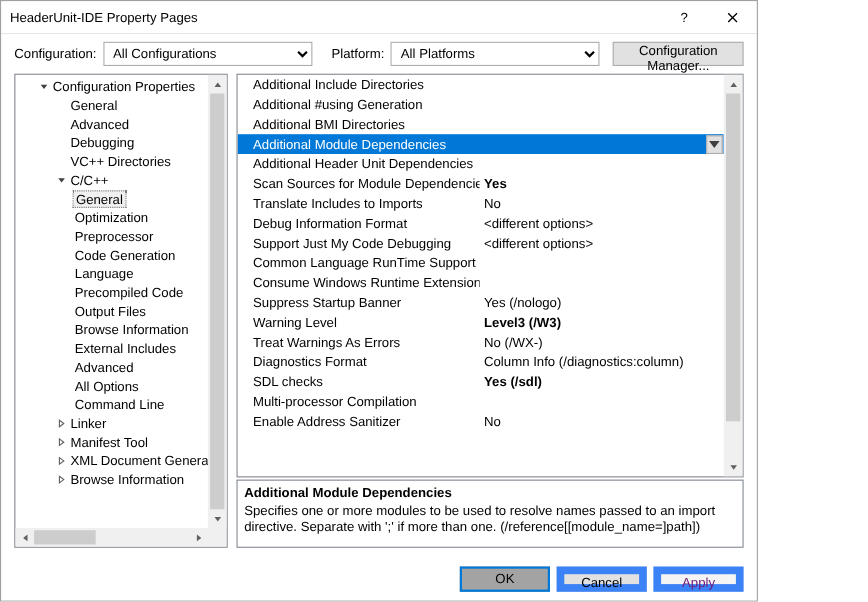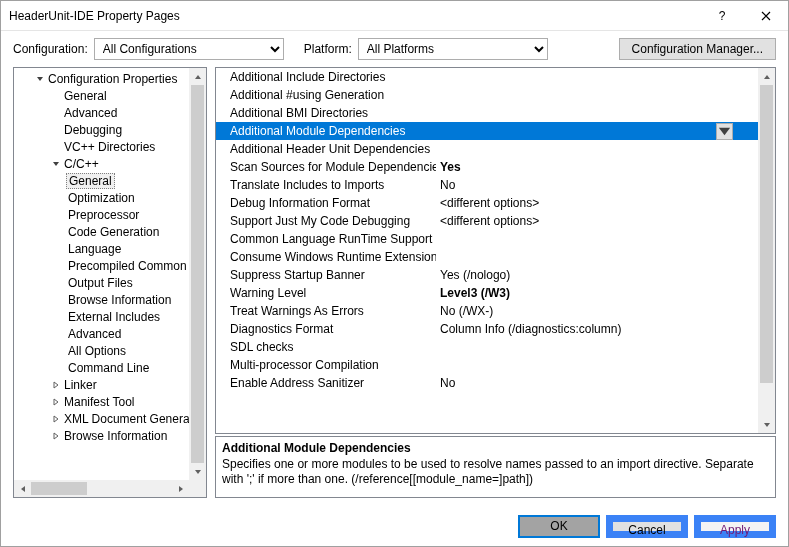--- a/index.html
+++ b/index.html
@@ -1,17 +1,17 @@
 <!DOCTYPE html>
 <html><head>
 <meta charset="utf-8">
 <style>
 * { box-sizing: border-box; font-family: "Segoe UI", Tahoma, sans-serif; font-size: 12px; }
 html, body { margin: 0; padding: 0; width: 789px; height: 547px; background: #fff; }
-.dialog { width: 789px; height: 547px; border: 1px solid #a0a0a0; display: flex; flex-direction: column; background: #fff; }
+.dialog { width: 689px; height: 547px; border: 1px solid #a0a0a0; display: flex; flex-direction: column; background: #fff; }
 
 .titlebar { height: 30px; display: flex; align-items: center; padding: 0 0 0 8px; border-bottom: 1px solid #e5e5e5; }
 .titlebar .title { flex: 1; }
 .titlebar .tb-btn { width: 44px; height: 30px; display: flex; align-items: center; justify-content: center; color: #000; }
 .titlebar .tb-btn svg { width: 10px; height: 10px; }
 
 .config-row { height: 36px; display: flex; align-items: center; padding: 0 12px; gap: 6px; }
 .config-row label { white-space: nowrap; }
 .config-row select { height: 22px; border: 1px solid #adadad; background: #fff; padding: 0 4px; font-size: 12px; }
 .config-row .spacer { width: 8px; }
@@ -151,21 +151,21 @@
             <div class="tree-row ind3">
               <span class="arrow"></span>
               <span class="label">Code Generation</span>
             </div>
             <div class="tree-row ind3">
               <span class="arrow"></span>
               <span class="label">Language</span>
             </div>
             <div class="tree-row ind3">
               <span class="arrow"></span>
-              <span class="label">Precompiled Common</span>
+              <span class="label">Precompiled Code</span>
             </div>
             <div class="tree-row ind3">
               <span class="arrow"></span>
               <span class="label">Output Files</span>
             </div>
             <div class="tree-row ind3">
               <span class="arrow"></span>
               <span class="label">Browse Information</span>
             </div>
             <div class="tree-row ind3">
@@ -313,20 +313,21 @@
             <div class="grid-row">
               <div class="pname">Treat Warnings As Errors</div>
               <div class="pval">No (/WX-)</div>
             </div>
             <div class="grid-row">
               <div class="pname">Diagnostics Format</div>
               <div class="pval">Column Info (/diagnostics:column)</div>
             </div>
             <div class="grid-row">
               <div class="pname">SDL checks</div>
+              <div class="pval bold">Yes (/sdl)</div>
             </div>
             <div class="grid-row">
               <div class="pname">Multi-processor Compilation</div>
               <div class="pval"></div>
             </div>
             <div class="grid-row">
               <div class="pname">Enable Address Sanitizer</div>
               <div class="pval">No</div>
             </div>
           </div>

